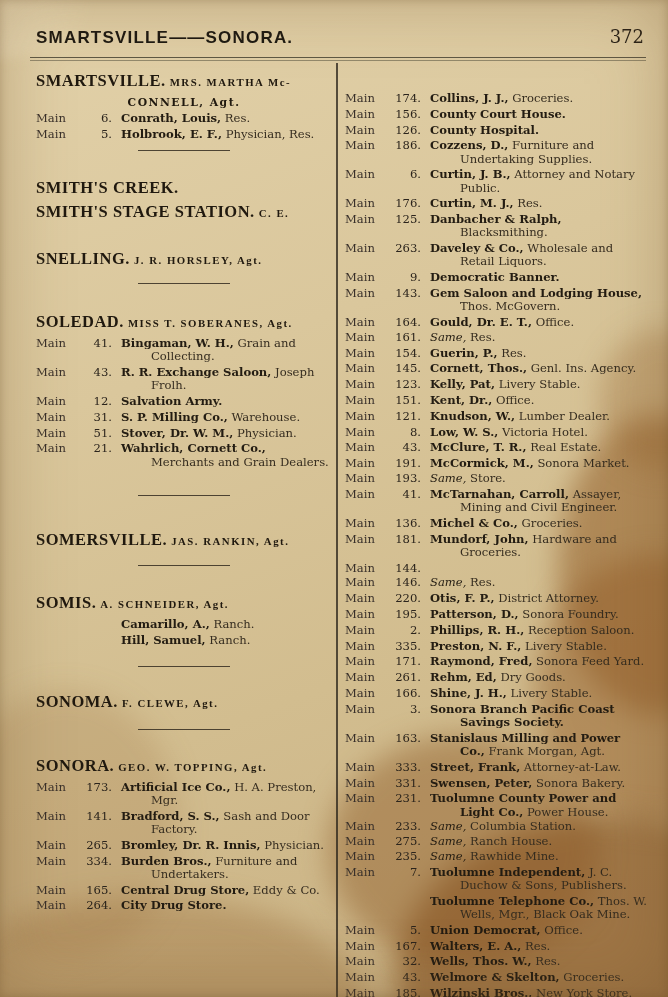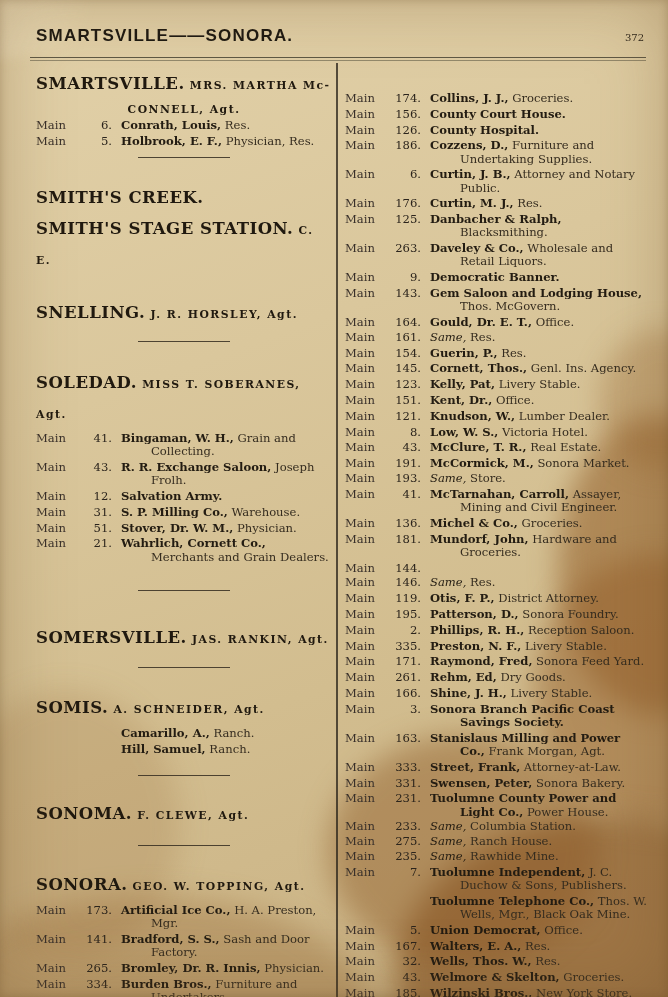--- a/index.html
+++ b/index.html
@@ -28,34 +28,34 @@
     box-shadow: inset 0 0 70px rgba(118,84,40,.35), inset 0 0 10px rgba(90,60,25,.28);
   }
   .hdr {
     position:absolute; left:36px; right:24px; top:26px; z-index:2;
     display:flex; justify-content:space-between; align-items:baseline;
   }
   .hdr-title {
     font-family:"Liberation Sans", sans-serif; font-weight:bold;
     font-size:17px; letter-spacing:1.2px; color:#1c1811;
   }
-  .hdr-page { font-size:10px; color:#241e15; }
+  .hdr-page { font-size:18px; color:#241e15; }
   .rule-double {
     position:absolute; left:30px; right:22px; top:57px; height:2px; z-index:2;
     border-top:1.6px solid rgba(72,68,52,.85);
     border-bottom:1.2px solid rgba(72,68,52,.5);
   }
   .vrule {
     position:absolute; left:336px; top:63px; bottom:0; width:1.6px; z-index:2;
     background:rgba(45,38,28,.78);
   }
   .col-left  { position:absolute; left:36px;  top:70px; width:296px; z-index:2; }
   .col-right { position:absolute; left:345px; top:92px; width:302px; z-index:2; }
 
-  .town-heading { line-height:28px; margin-bottom:3px; }
+  .town-heading { line-height:21px; margin-bottom:3px;font-family:Liberation Serif, serif; }
   .town  { font-size:16.5px; font-weight:bold; letter-spacing:.5px; color:#20190f; }
   .agent { font-size:10.8px; font-weight:bold; letter-spacing:1.5px; color:#20190f; }
   .agent2 {
     text-align:center; font-size:10.8px; font-weight:bold;
     letter-spacing:1.5px; color:#20190f; margin:1px 0 3px;
   }
   .entry { display:flex; font-size:11.6px; line-height:13.2px; margin-bottom:2.6px; }
   .ex   { flex:0 0 36px; color:#39302a; }
   .num  { flex:0 0 40px; text-align:right; padding-right:9px; color:#2b241c; }
   .txt  { flex:1; padding-left:30px; text-indent:-30px; }
@@ -339,21 +339,21 @@
         <span class="ex">Main</span>
         <span class="num">144.</span>
       </div>
       <div class="entry same">
         <span class="ex">Main</span>
         <span class="num">146.</span>
         <span class="txt"><span class="name">Same,</span> <span class="desc">Res.</span></span>
       </div>
       <div class="entry">
         <span class="ex">Main</span>
-        <span class="num">119.</span>
+        <span class="num">220.</span>
         <span class="txt"><span class="name">Otis, F. P.,</span> <span class="desc">District Attorney.</span></span>
       </div>
       <div class="entry">
         <span class="ex">Main</span>
         <span class="num">195.</span>
         <span class="txt"><span class="name">Patterson, D.,</span> <span class="desc">Sonora Foundry.</span></span>
       </div>
       <div class="entry">
         <span class="ex">Main</span>
         <span class="num">2.</span>

